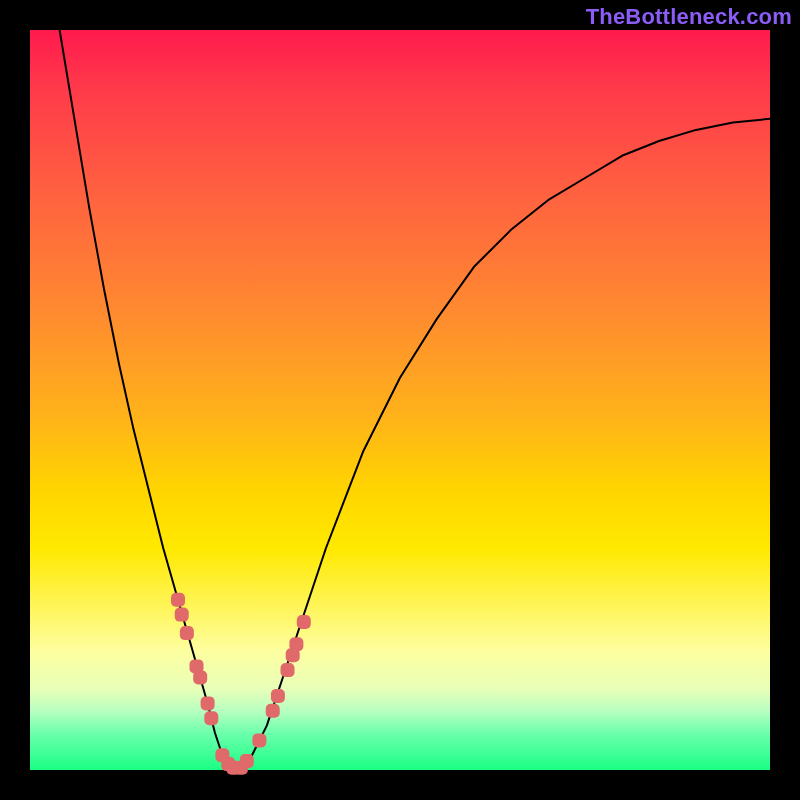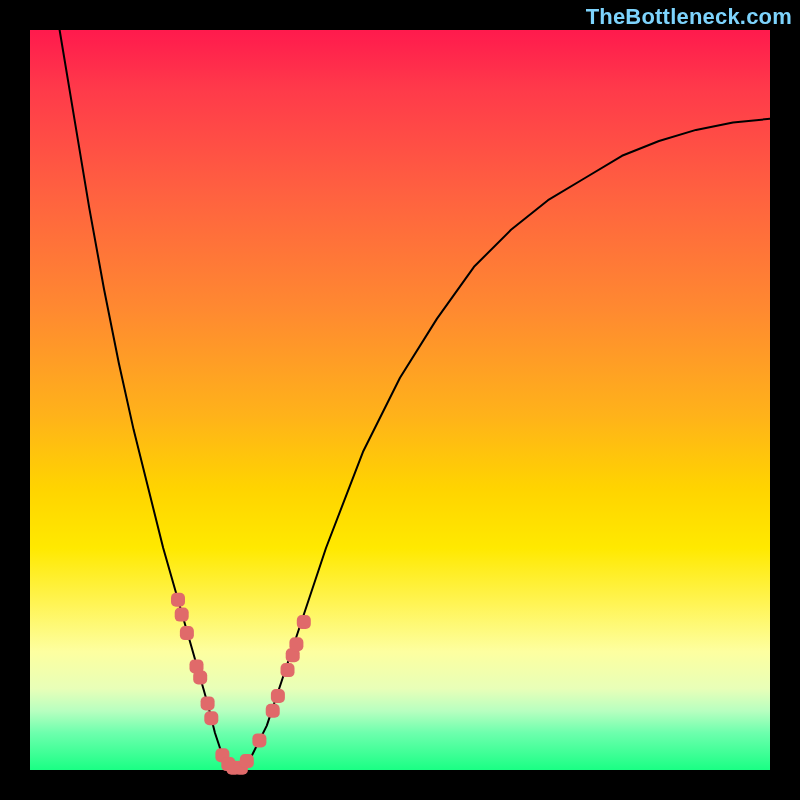--- a/index.html
+++ b/index.html
@@ -39,21 +39,21 @@
       #e8ffb8 89%,
       #b8ffc0 92%,
       #6dffad 95%,
       #1aff84 100%
     );
   }
   .watermark {
     position: absolute;
     top: 4px;
     right: 8px;
-    color: #7dd3fc;
+    color: #8b5cf6;
     font-size: 22px;
     font-weight: 600;
     letter-spacing: 0.2px;
     pointer-events: none;
     user-select: none;
   }
   svg.curve {
     position: absolute;
     left: 0;
     top: 0;

